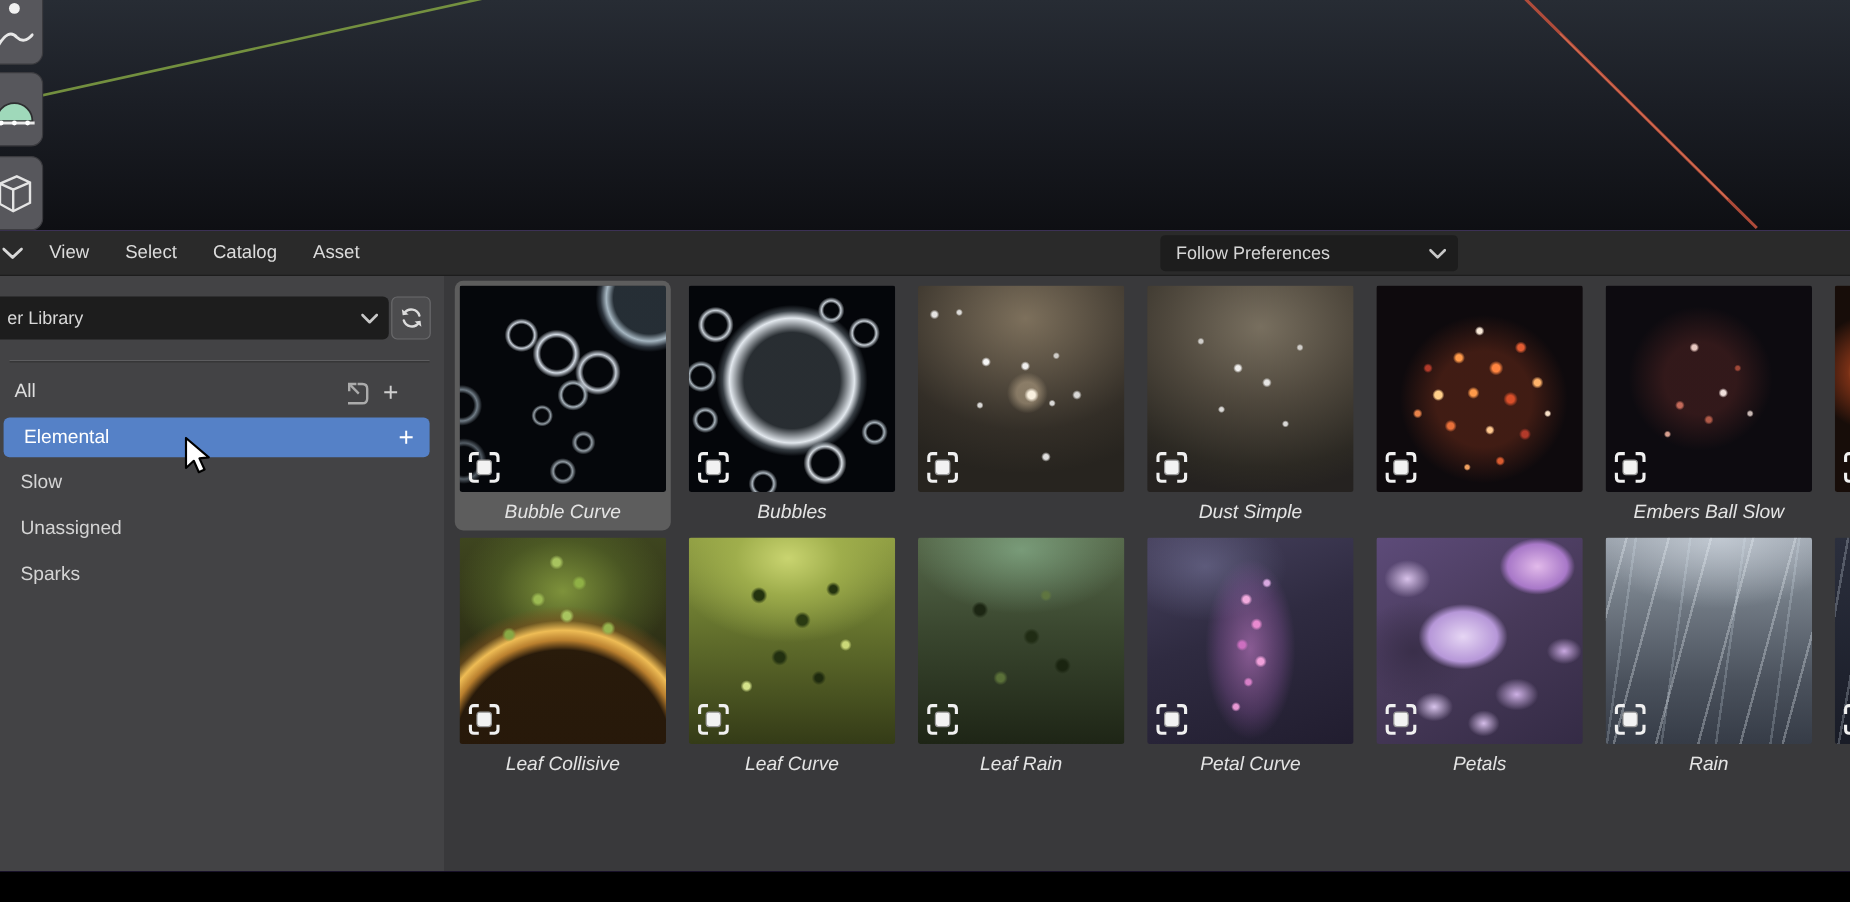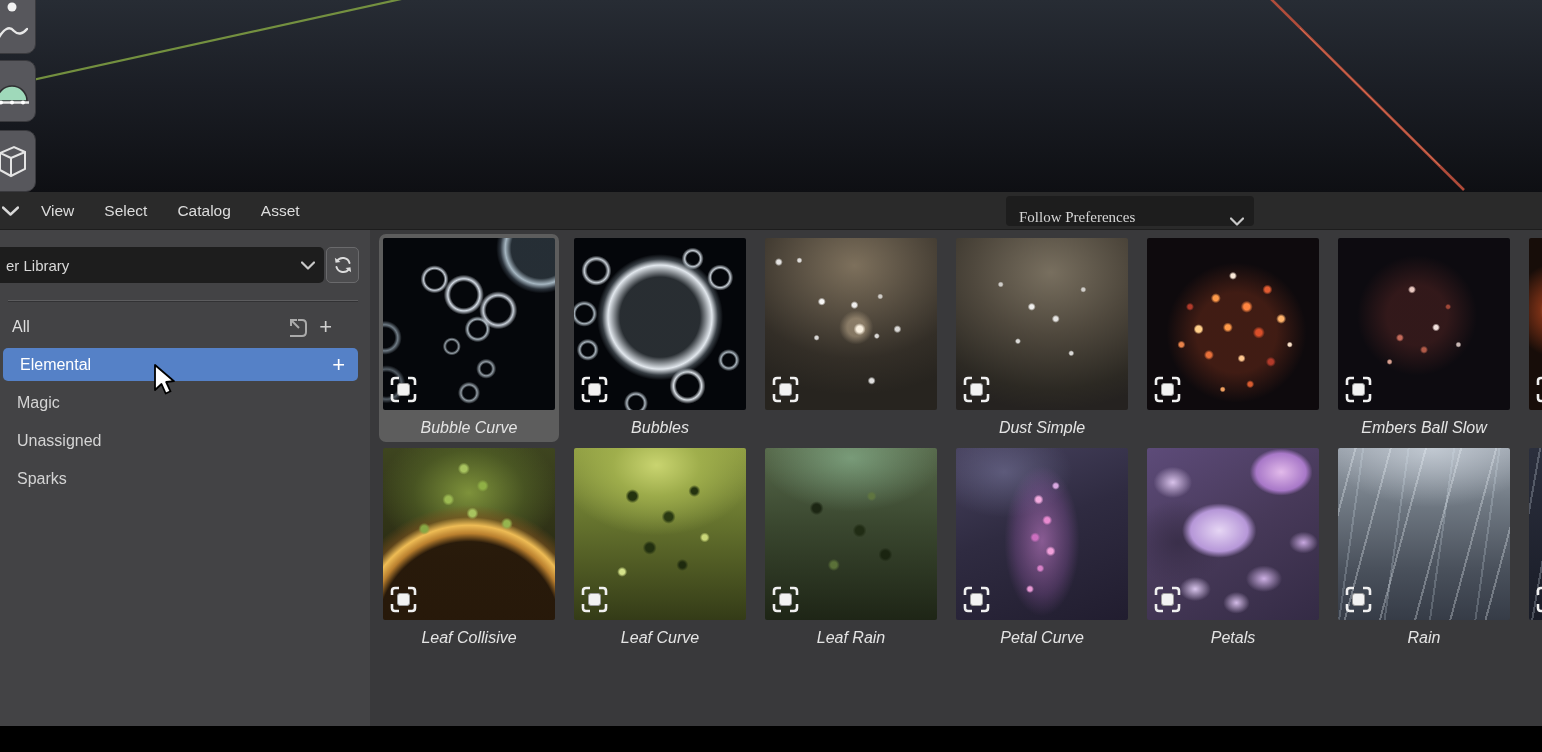--- a/index.html
+++ b/index.html
@@ -17,22 +17,22 @@
     border-radius:10px; display:flex; align-items:center; justify-content:center; }
   .tool-btn.b1 { top:0; height:64px; flex-direction:column; }
   .tool-btn.b2 { top:70px; height:62px; }
   .tool-btn.b3 { top:140px; height:62px; }
 
   
   .ab-header { position:absolute; left:0; top:192px; width:1542px; height:38px; background:#2a2a2a;
     border-bottom:1px solid #1d1d1d; display:flex; align-items:center; }
   .editor-chevron { width:26px; display:flex; justify-content:flex-start; padding-left:2px; }
   .menu-item { color:#dcdcdc; font-size:15.5px; padding:0 15px; height:38px; display:flex; align-items:center; cursor:default; }
-  .import-dd { position:absolute; left:1006px; top:4px; width:248px; height:30px; background:#1d1d1d;
-    border-radius:4px; display:flex; align-items:flex-end;font-family:Liberation Serif, serif; }
+  .import-dd { position:absolute; left:967px; top:4px; width:248px; height:30px; background:#1d1d1d;
+    border-radius:4px; display:flex; align-items:center; }
   .import-dd .dd-label { color:#d6d6d6; font-size:15px; padding-left:13px; flex:1; }
   .import-dd svg { margin-right:10px; }
 
   
   .main { position:absolute; left:0; top:230px; width:1350px; height:496px; }
   .sidebar { position:absolute; left:0; top:0; width:370px; height:496px; background:#434345; }
   .grid-area { position:absolute; left:370px; top:0; width:1172px; height:496px; background:#39393b; overflow:hidden; }
   .bottombar { position:absolute; left:0; top:726px; width:1542px; height:26px; background:#000; }
 
   
@@ -290,21 +290,21 @@
   </div>
 
   <div class="cat-row selected">
     <span class="cat-label">Elemental</span>
     <span class="cat-icons">
               <span class="plus-glyph">+</span>
             </span>
   </div>
 
   <div class="cat-row">
-    <span class="cat-label">Magic</span>
+    <span class="cat-label">Slow</span>
     <span class="cat-icons"></span>
   </div>
 
   <div class="cat-row">
     <span class="cat-label">Unassigned</span>
     <span class="cat-icons"></span>
   </div>
 
   <div class="cat-row">
     <span class="cat-label">Sparks</span>

